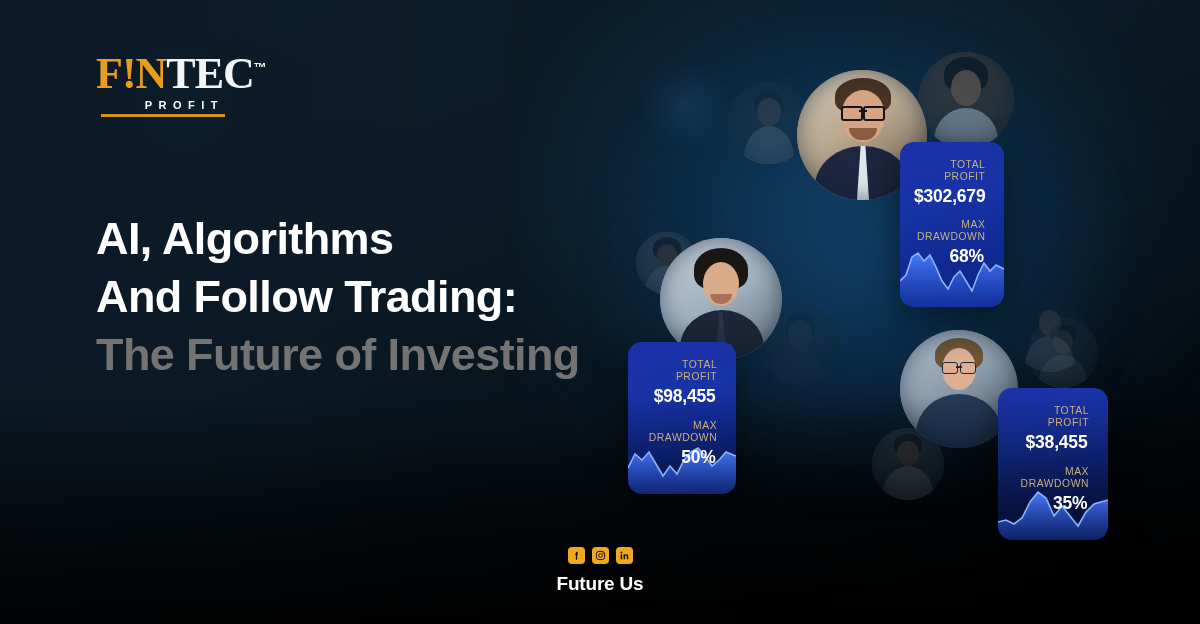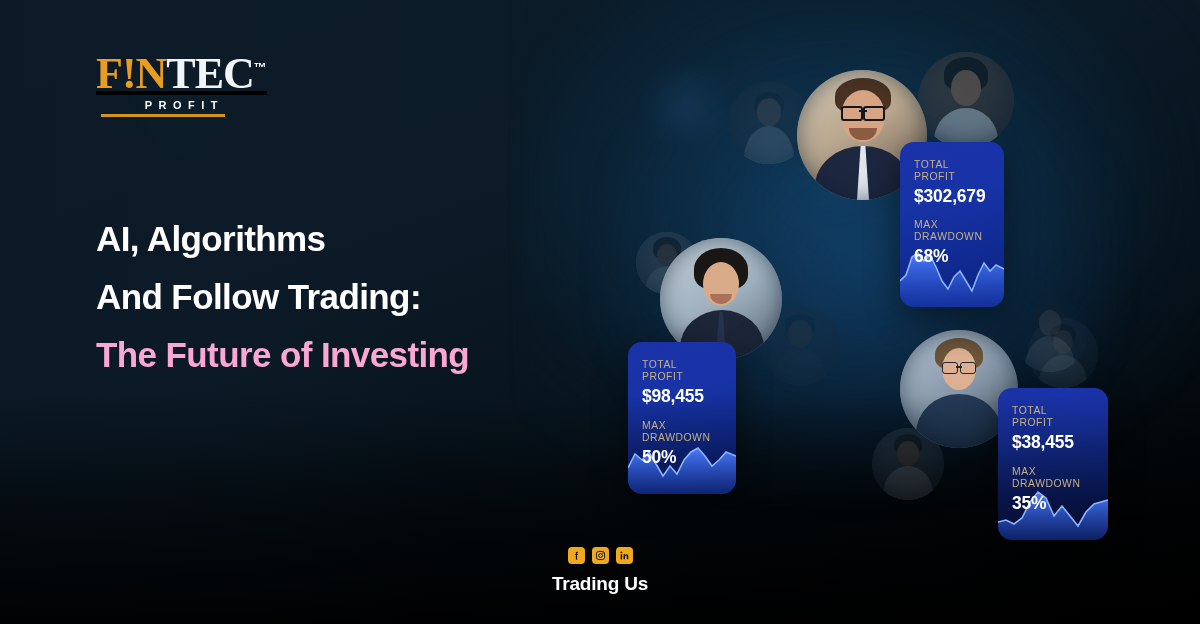--- a/index.html
+++ b/index.html
@@ -36,47 +36,47 @@
   .ph .body{position:absolute;border-radius:50% 50% 0 0 / 70% 70% 0 0;}
   .ph .hair{position:absolute;border-radius:50% 50% 35% 35%;}
   .portrait .tint{position:absolute;inset:0;}
   .portrait .ring{position:absolute;inset:0;border-radius:50%;
     box-shadow:inset 0 0 22px rgba(10,30,48,.55);}
 
   
   .stat-card{position:absolute;border-radius:14px;overflow:hidden;
     background:linear-gradient(165deg,#1b32a8 0%,#1733a6 35%,#102a92 70%,#0d2280 100%);
     box-shadow:0 10px 34px rgba(0,0,0,.45);}
-  .stat-card .card-inner{position:relative;z-index:3;padding:16px 14px 0 14px;}
+  .stat-card .card-inner{position:relative;z-index:3;padding:16px 14px 0 14px;text-align:right;}
   .stat-label{color:#c6b183;font-size:11px;letter-spacing:.6px;
     font-family:"Liberation Sans Narrow","Liberation Sans",sans-serif;
     font-weight:400;text-transform:uppercase;transform:scaleX(.94);transform-origin:left center;}
   .stat-value{color:#ffffff;font-weight:bold;letter-spacing:-.2px;
     font-family:"Liberation Sans Narrow","Liberation Sans",sans-serif;
     transform:scaleX(.92);transform-origin:left center;}
   .spark{position:absolute;left:0;right:0;bottom:0;z-index:2;}
 
   
   #logo{position:absolute;left:96px;top:52px;}
   .logo-word{font-size:44px;font-weight:bold;letter-spacing:-1px;line-height:1;
-    font-family:"Liberation Serif",serif;text-decoration:underline;}
+    font-family:"Liberation Serif",serif;}
   .logo-amber{color:#e89d22;}
   .logo-white{color:#f2f5f7;}
   .logo-tm{color:#ffffff;font-size:13px;vertical-align:super;letter-spacing:0;
     font-family:"Liberation Sans",sans-serif;font-weight:bold;}
   .logo-sub{margin-top:3px;color:#ffffff;font-size:11px;font-weight:bold;
     letter-spacing:6.5px;text-align:center;padding-left:6px;}
   .logo-rule{margin-top:3px;height:2.5px;background:#d4921f;width:124px;margin-left:5px;}
 
   
   #headline{position:absolute;left:96px;top:210px;}
-  .hl{font-size:35px;line-height:58px;font-weight:bold;letter-spacing:-.6px;
+  .hl{font-size:45px;line-height:58px;font-weight:bold;letter-spacing:-.6px;
       font-family:"Liberation Sans",sans-serif;}
   .hl-white{color:#ffffff;}
-  .hl-amber{color:#f9a8d4;}
+  .hl-amber{color:#737373;}
 
   
   #footer{position:absolute;left:0;right:0;bottom:22px;text-align:center;}
   .social-row{display:flex;justify-content:center;gap:7px;margin-bottom:9px;}
   .social-ico{width:17px;height:17px;border-radius:4px;background:#f0a91e;
     display:flex;align-items:center;justify-content:center;}
   .follow{color:#ffffff;font-size:19px;font-weight:bold;letter-spacing:-.2px;margin-bottom:7px;}
   .url-row{display:flex;justify-content:center;align-items:center;gap:9px;}
   .url-text{color:#ffffff;font-size:19px;font-weight:bold;letter-spacing:.3px;}
 </style>
@@ -304,16 +304,16 @@
         </svg>
       </div>
       <div class="social-ico">
         <svg width="11" height="11" viewBox="0 0 24 24">
           <rect x="3.6" y="9.4" width="3.3" height="11" fill="#141414"></rect>
           <circle cx="5.25" cy="5.3" r="2" fill="#141414"></circle>
           <path fill="#141414" d="M10 9.4h3.2v1.5c.5-.9 1.6-1.8 3.2-1.8 2.6 0 3.9 1.6 3.9 4.6v6.7h-3.3v-6c0-1.5-.5-2.4-1.8-2.4-1.1 0-1.7.8-2 1.5-.1.3-.1.7-.1 1v5.9H10v-11z"></path>
         </svg>
       </div>
     </div>
-    <div class="follow">Trading Us</div>
+    <div class="follow">Future Us</div>
   </div>
 
 </div>
 
 </body></html>

